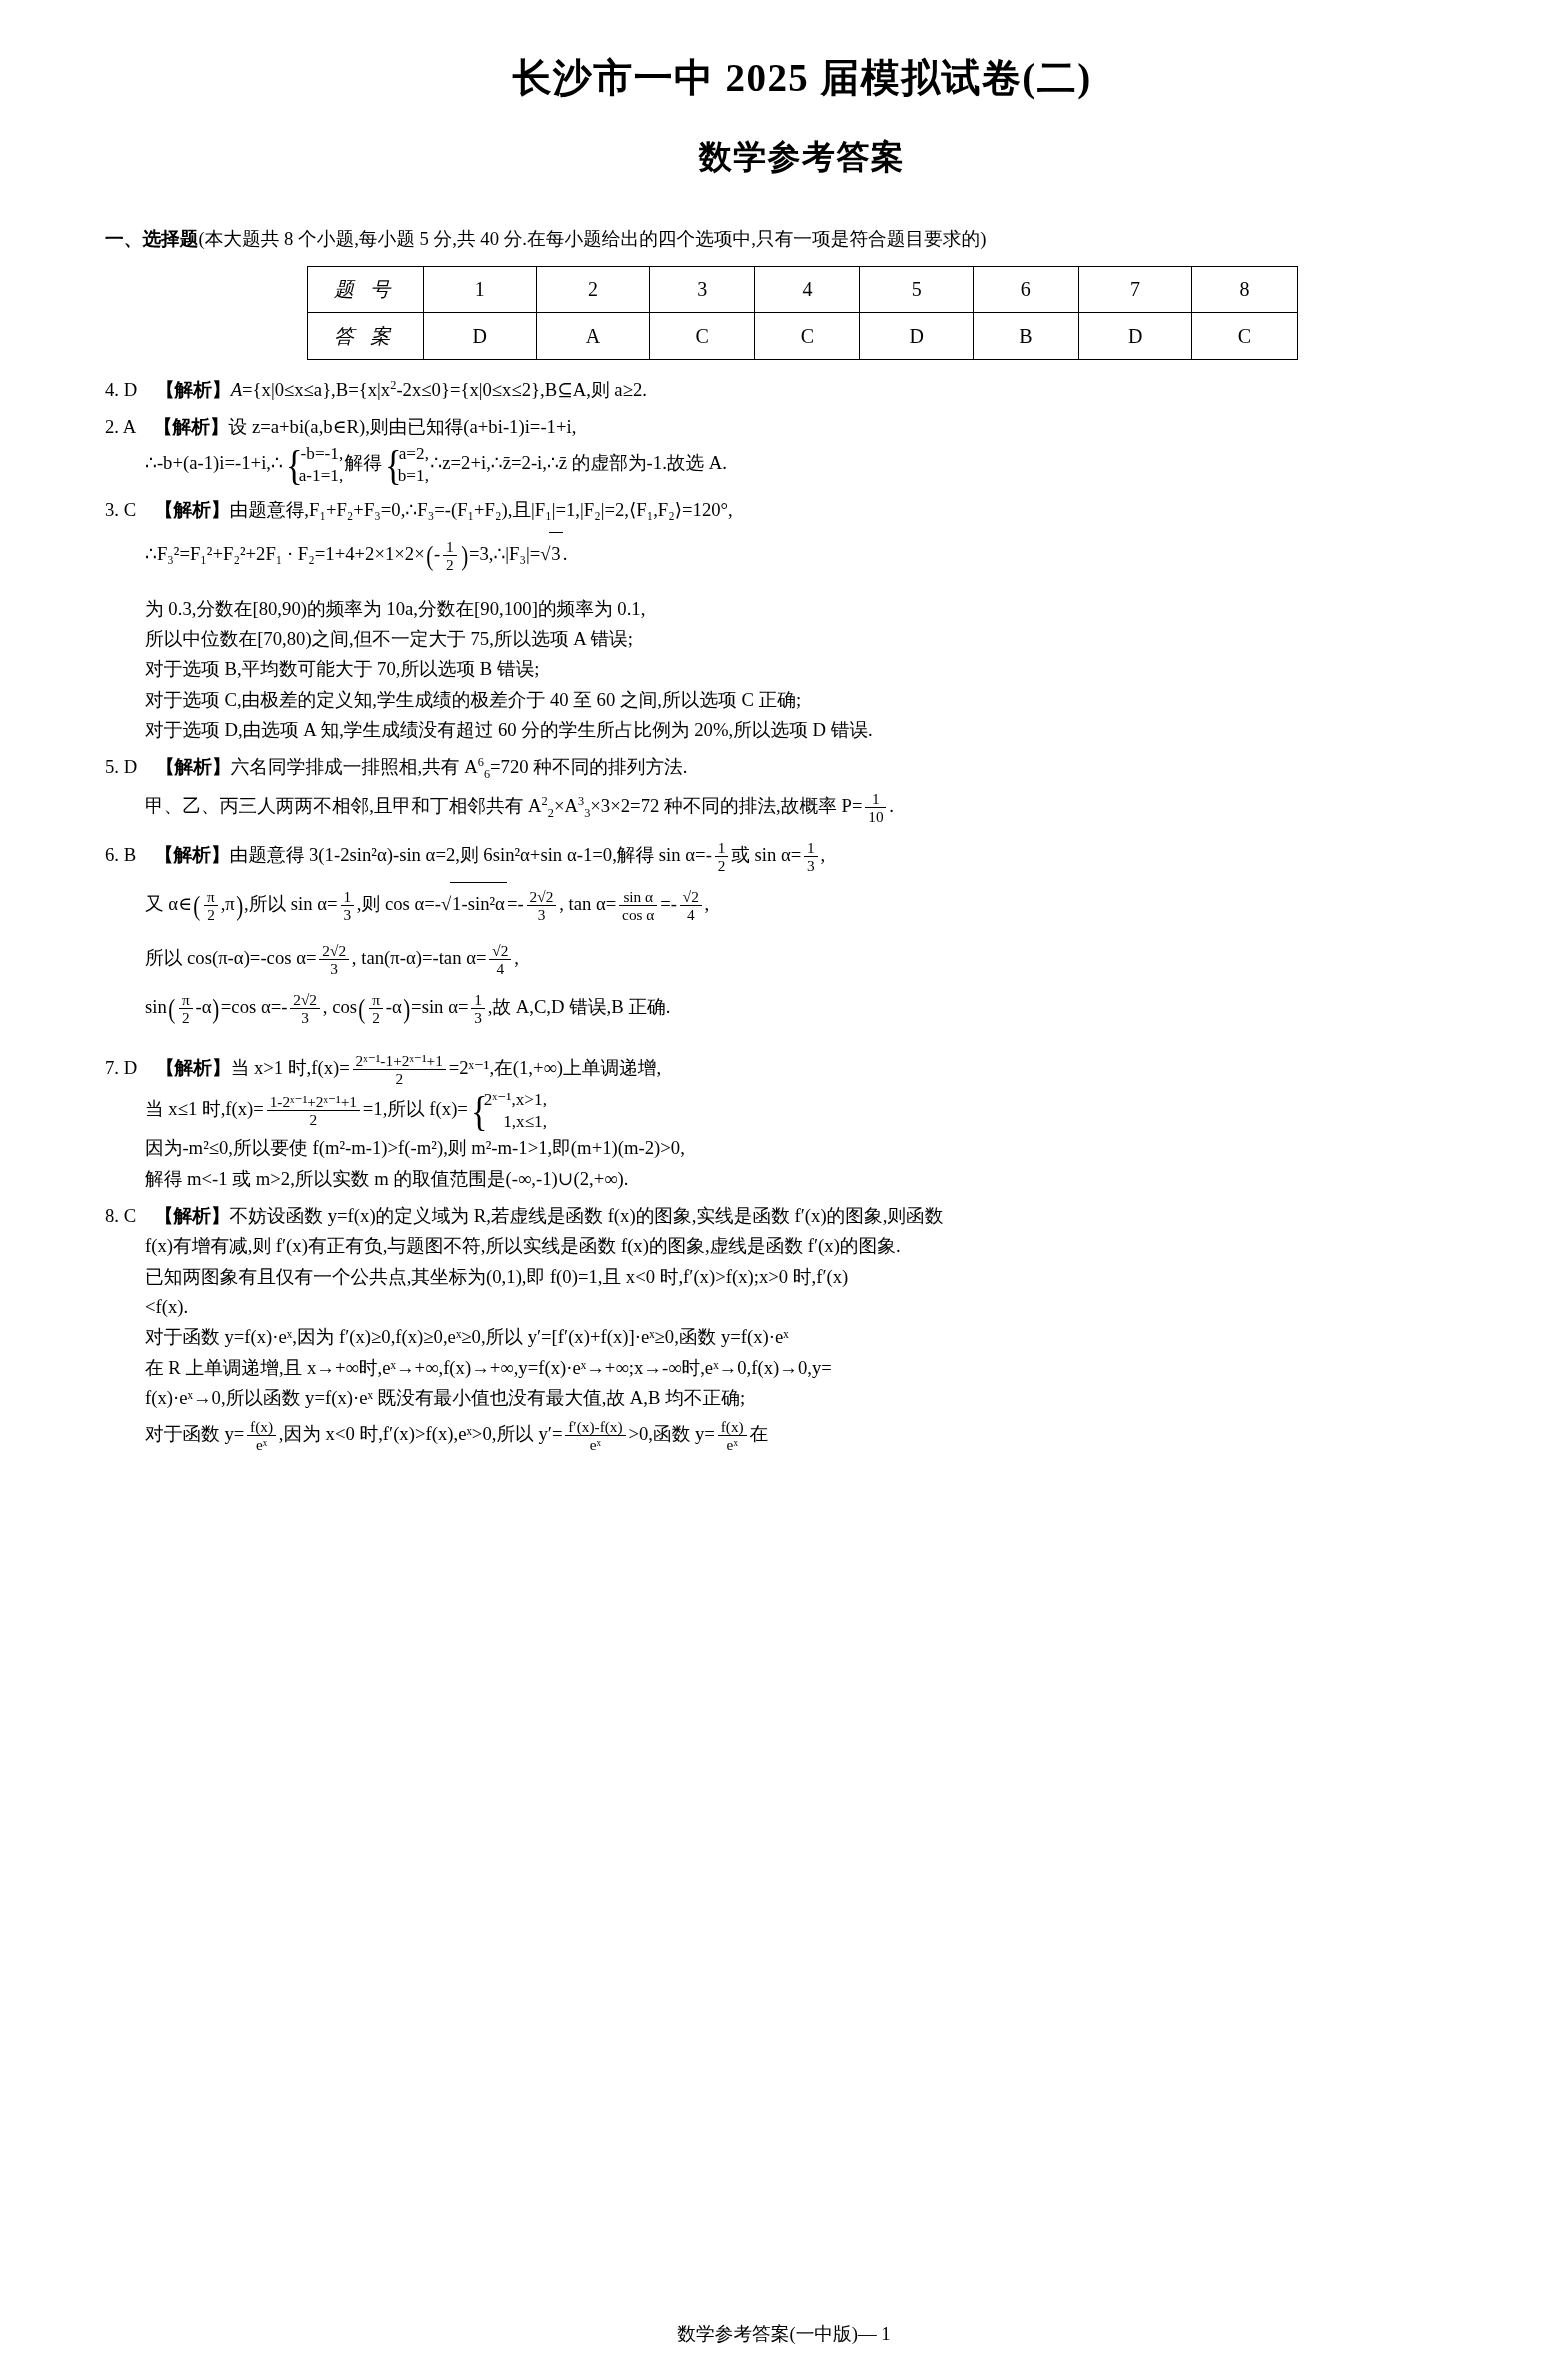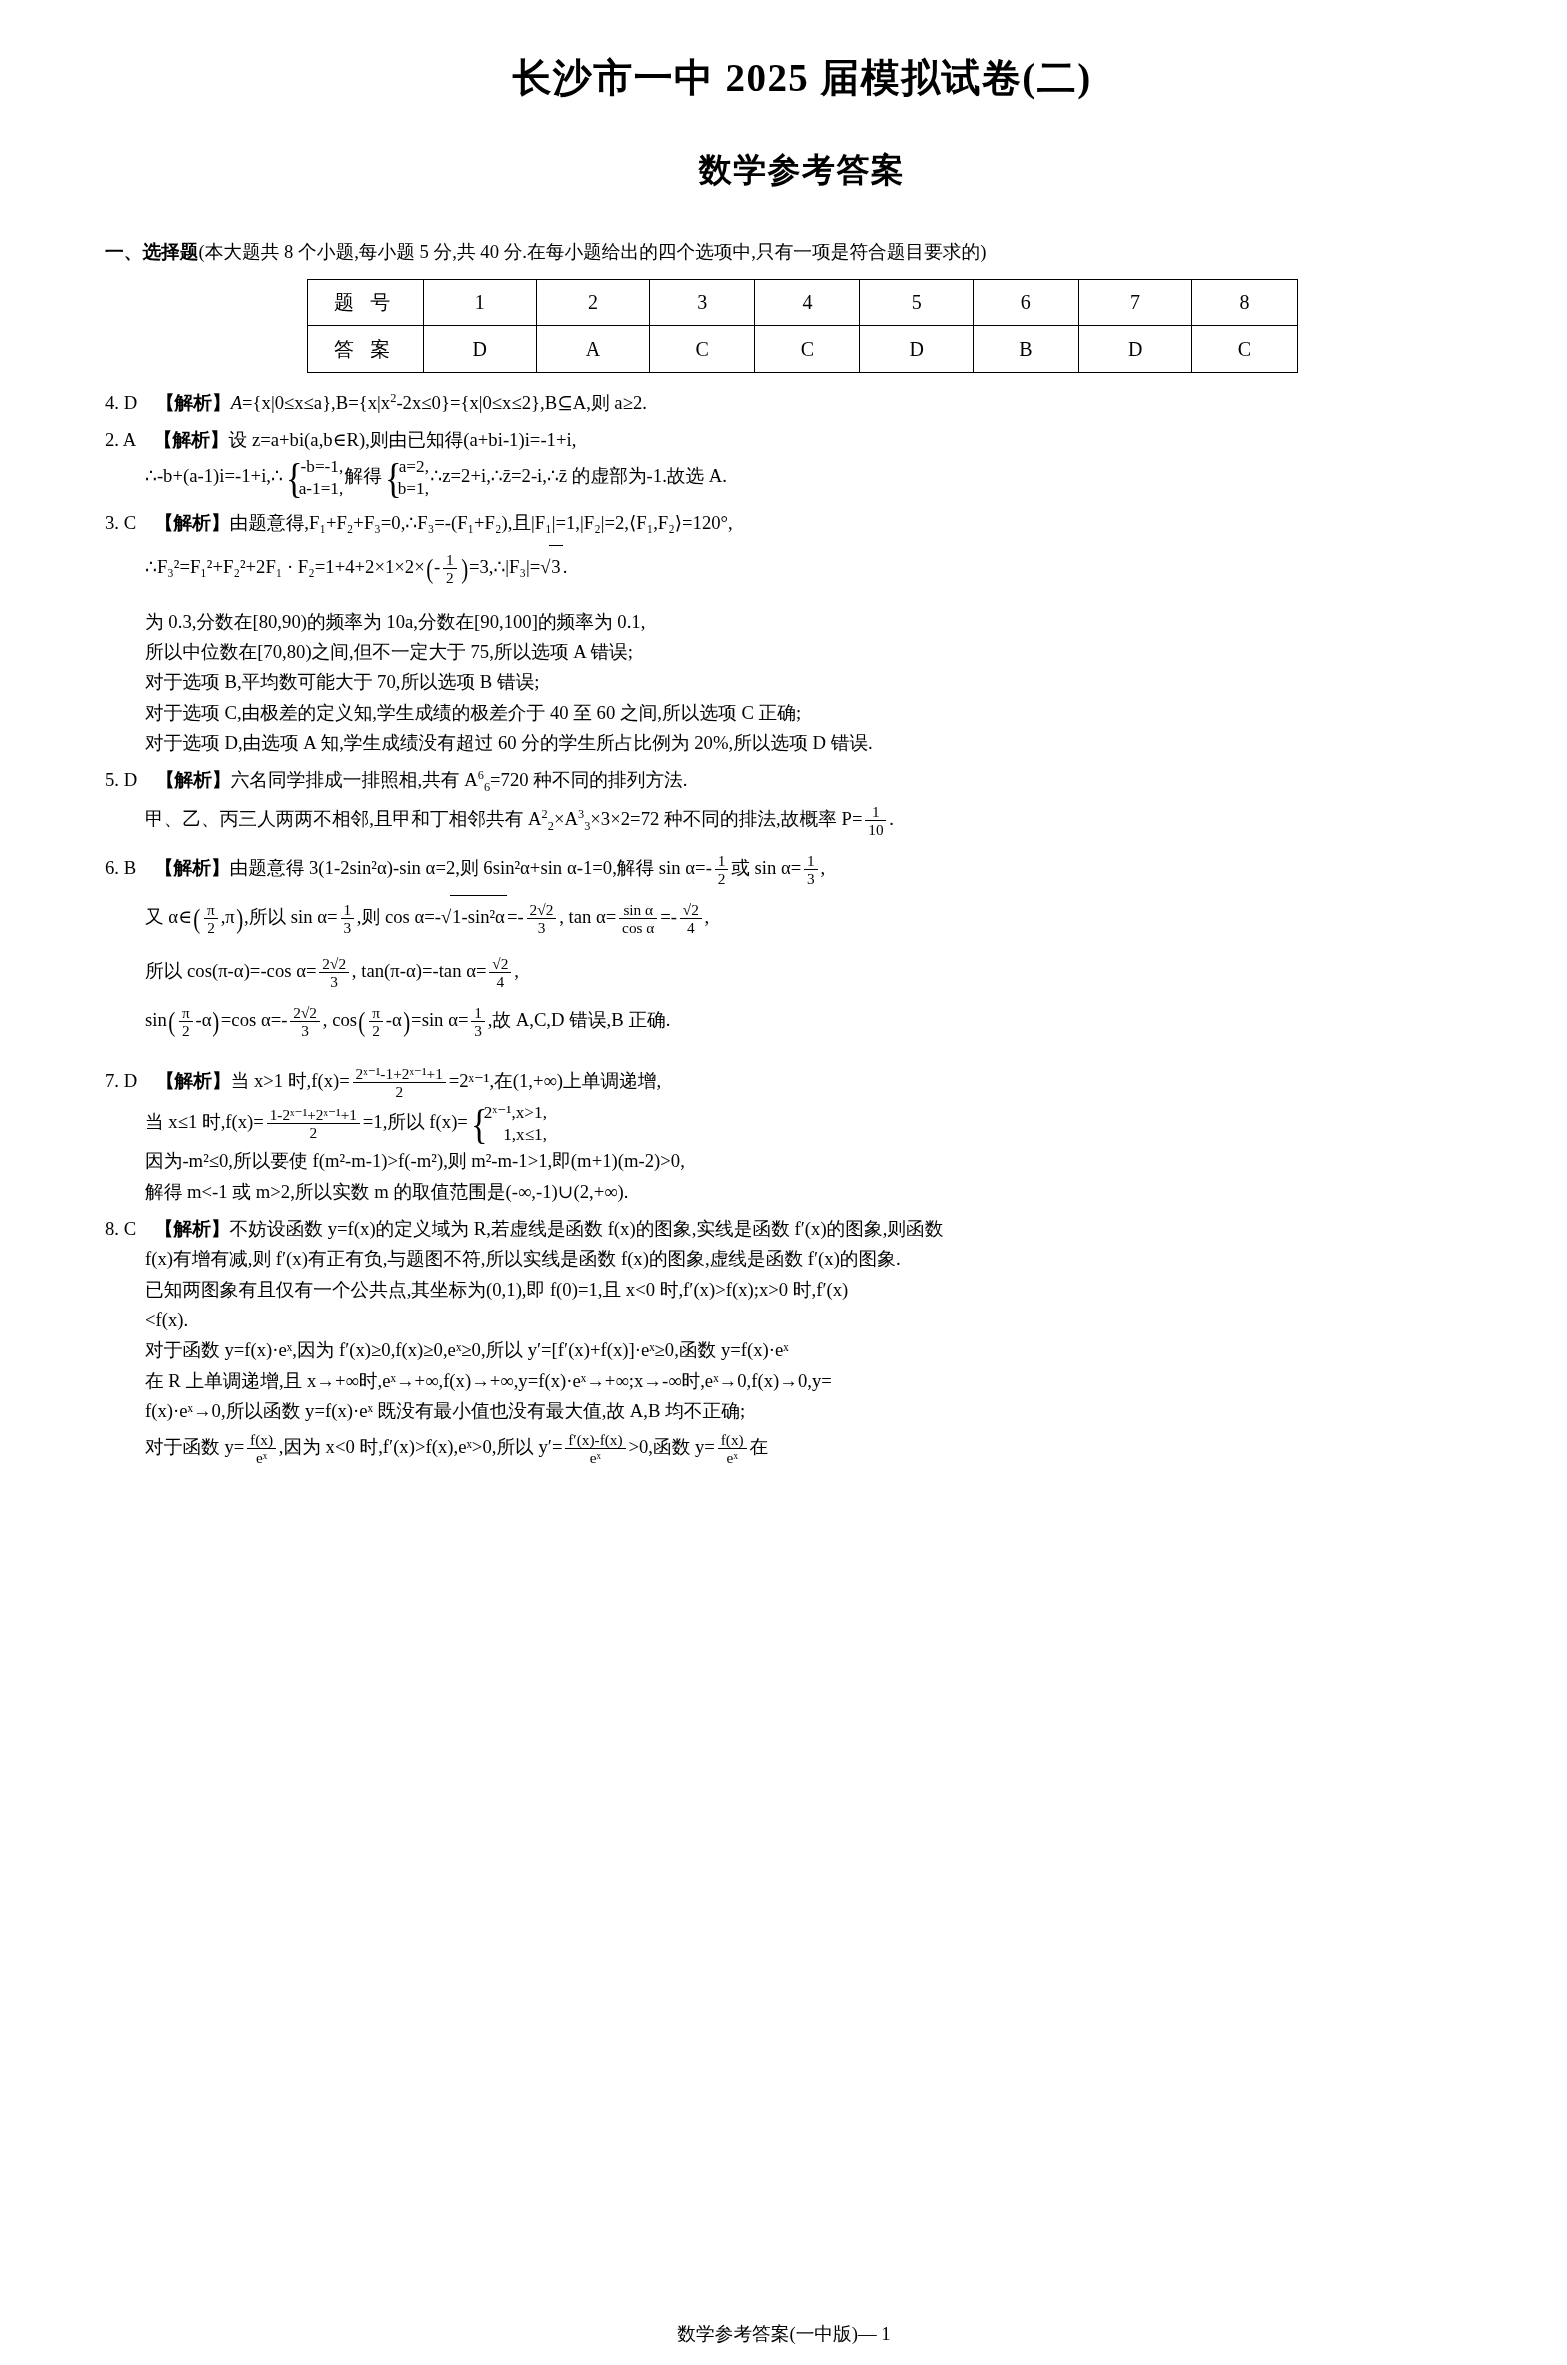--- a/index.html
+++ b/index.html
@@ -25,21 +25,21 @@
     font-weight: bold;
     letter-spacing: 1.4px;
     margin-top: 21.5px;
     font-family: "Liberation Serif", "DejaVu Serif", serif;
   }
   .doc-subtitle {
     text-align: center;
     font-size: 33px;
     font-weight: bold;
     letter-spacing: 1.4px;
-    margin-top: 43px;
+    margin-top: 30px;
   }
   .section-heading {
     font-size: 18.7px;
     margin-top: 45px;
     line-height: 1.5;
     font-weight: normal;
   }
   .section-heading .bold {
     font-weight: bold;
   }
@@ -52,20 +52,21 @@
     border: 1.4px solid #000;
     text-align: center;
     font-size: 20px;
     height: 40px;
     padding: 2.9px 0;
   }
   table.answer-table td.rowhead {
     width: 115px;
     letter-spacing: 5.7px;
     font-weight: normal;
+    font-style: italic;
   }
   .solutions {
     margin-top: 14.4px;
   }
   .sol {
     font-size: 18.7px;
     line-height: 1.62;
     margin-top: 7.2px;
   }
   .sol .lead {

